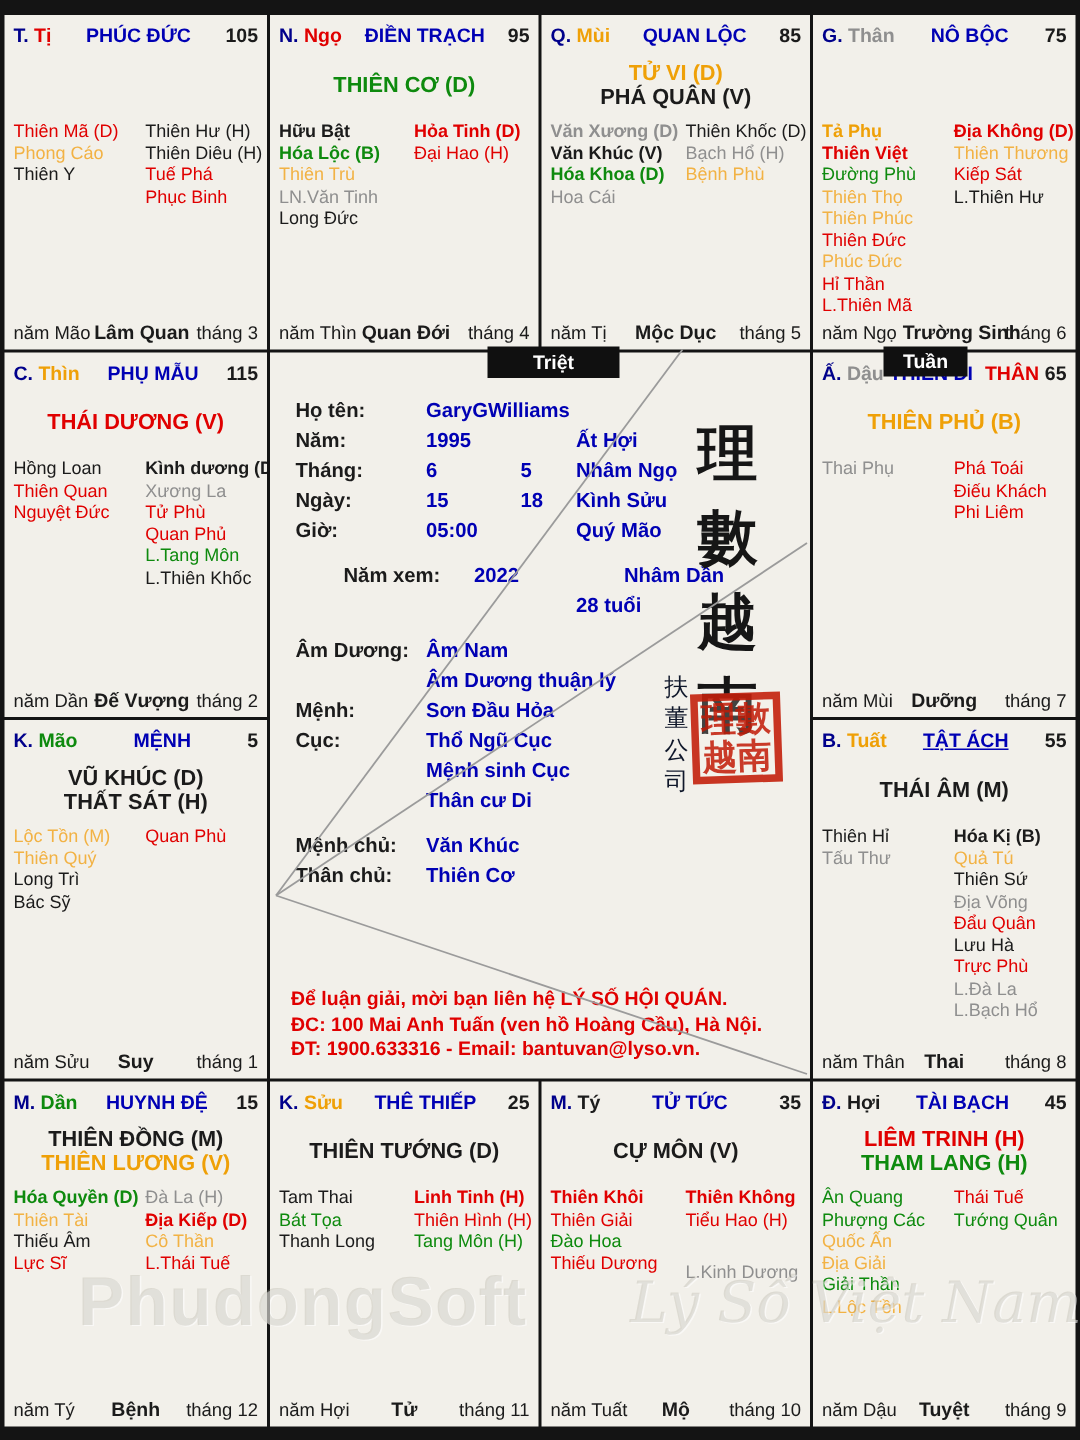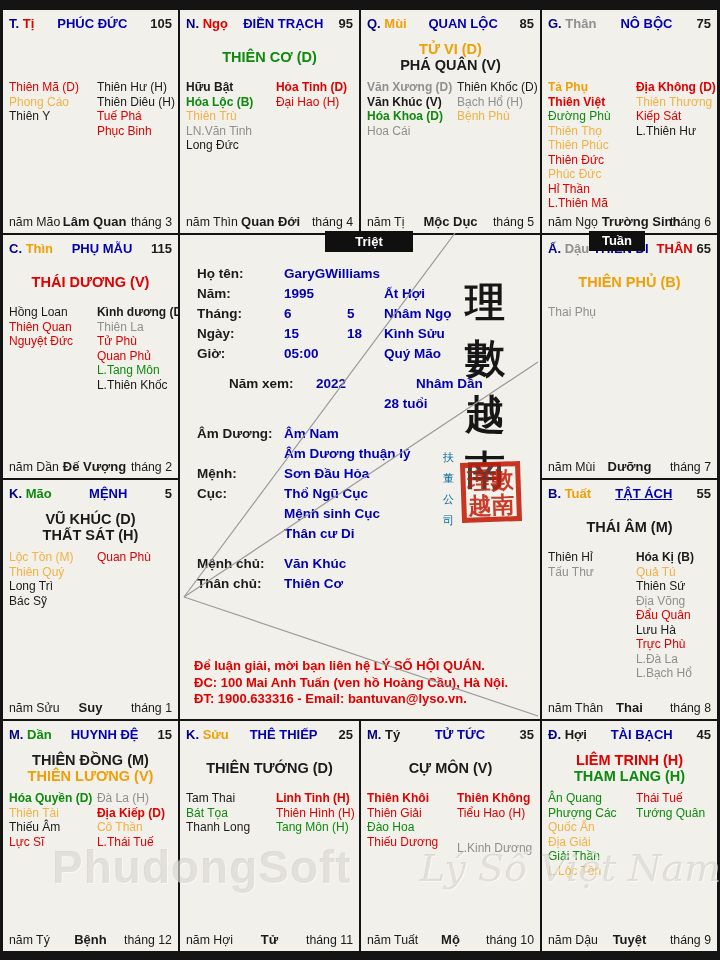--- a/index.html
+++ b/index.html
@@ -49,21 +49,21 @@
   .v2{width:37px;flex:0 0 37px;}
   .v3{flex:1 1 auto;}
 
   .caption{position:absolute;left:14px;top:423px;z-index:2;font-size:13px;font-weight:bold;
            color:#E00000;line-height:16.5px;white-space:nowrap;}
 
   .callig{position:absolute;inset:0;pointer-events:none;z-index:1;}
   .cchar{position:absolute;left:282px;width:46px;text-align:center;
          font-family:"DejaVu Serif",serif;font-size:40px;font-weight:bold;color:#161616;}
   .sscript{position:absolute;left:263px;top:212px;width:15px;z-index:1;
-           font-family:"DejaVu Serif",serif;font-size:11px;line-height:21px;color:#0369a1;
+           font-family:"DejaVu Serif",serif;font-size:16px;line-height:21px;color:#0f172a;
            word-break:break-all;}
   .seal{position:absolute;left:281px;top:227px;width:48px;height:50px;z-index:3;
         border:5px solid rgba(193,26,6,0.88);transform:rotate(-2deg);overflow:hidden;
         font-family:"DejaVu Serif",serif;font-size:23px;line-height:25px;font-weight:bold;
         color:rgba(193,26,6,0.85);word-break:break-all;padding:0 0 0 2px;
         background:rgba(250,248,242,0.2);}
 
   .wm{position:absolute;z-index:4;pointer-events:none;white-space:nowrap;
       color:rgba(165,160,148,0.28);text-shadow:1px 1px 0 rgba(255,255,255,0.55);}
   .wm-left{left:52px;top:840px;font-size:46px;font-weight:bold;letter-spacing:1px;}
@@ -199,21 +199,21 @@
         <div style="color: rgb(224, 0, 0);">THÁI DƯƠNG (V)</div>
       </div>
       <div class="cols">
         <div class="col-l">
           <div class="st" style="color: rgb(27, 27, 27);">Hồng Loan</div>
           <div class="st" style="color: rgb(224, 0, 0);">Thiên Quan</div>
           <div class="st" style="color: rgb(224, 0, 0);">Nguyệt Đức</div>
         </div>
         <div class="col-r">
           <div class="st b" style="color: rgb(27, 27, 27);">Kình dương (D)</div>
-          <div class="st" style="color: rgb(143, 143, 143);">Thiên La</div>
+          <div class="st" style="color: rgb(143, 143, 143);">Xương La</div>
           <div class="st" style="color: rgb(224, 0, 0);">Tử Phù</div>
           <div class="st" style="color: rgb(224, 0, 0);">Quan Phủ</div>
           <div class="st" style="color: rgb(14, 138, 14);">L.Tang Môn</div>
           <div class="st" style="color: rgb(27, 27, 27);">L.Thiên Khốc</div>
         </div>
       </div>
       <div class="foot">
         <span class="fy">năm Dần</span>
         <span class="fs">Đế Vượng</span>
         <span class="fm">tháng 2</span>
@@ -331,20 +331,25 @@
         <span class="sb"><span style="color: rgb(0, 0, 139);">Ấ. </span><span style="color: rgb(143, 143, 143);">Dậu</span></span>
         <span class="mid"><span style="color: rgb(0, 0, 180);">THIÊN DI</span><span class="n2" style="color: rgb(224, 0, 0);">THÂN</span></span>
         <span class="num">65</span>
       </div>
       <div class="mains">
         <div style="color: rgb(239, 160, 7);">THIÊN PHỦ (B)</div>
       </div>
       <div class="cols">
         <div class="col-l">
           <div class="st" style="color: rgb(143, 143, 143);">Thai Phụ</div>
+        </div>
+        <div class="col-r">
+          <div class="st" style="color: rgb(224, 0, 0);">Phá Toái</div>
+          <div class="st" style="color: rgb(224, 0, 0);">Điếu Khách</div>
+          <div class="st" style="color: rgb(224, 0, 0);">Phi Liêm</div>
         </div>
       </div>
       <div class="foot">
         <span class="fy">năm Mùi</span>
         <span class="fs">Dưỡng</span>
         <span class="fm">tháng 7</span>
       </div>
     </div>
   <div class="cell c6">
       <div class="hdr">

